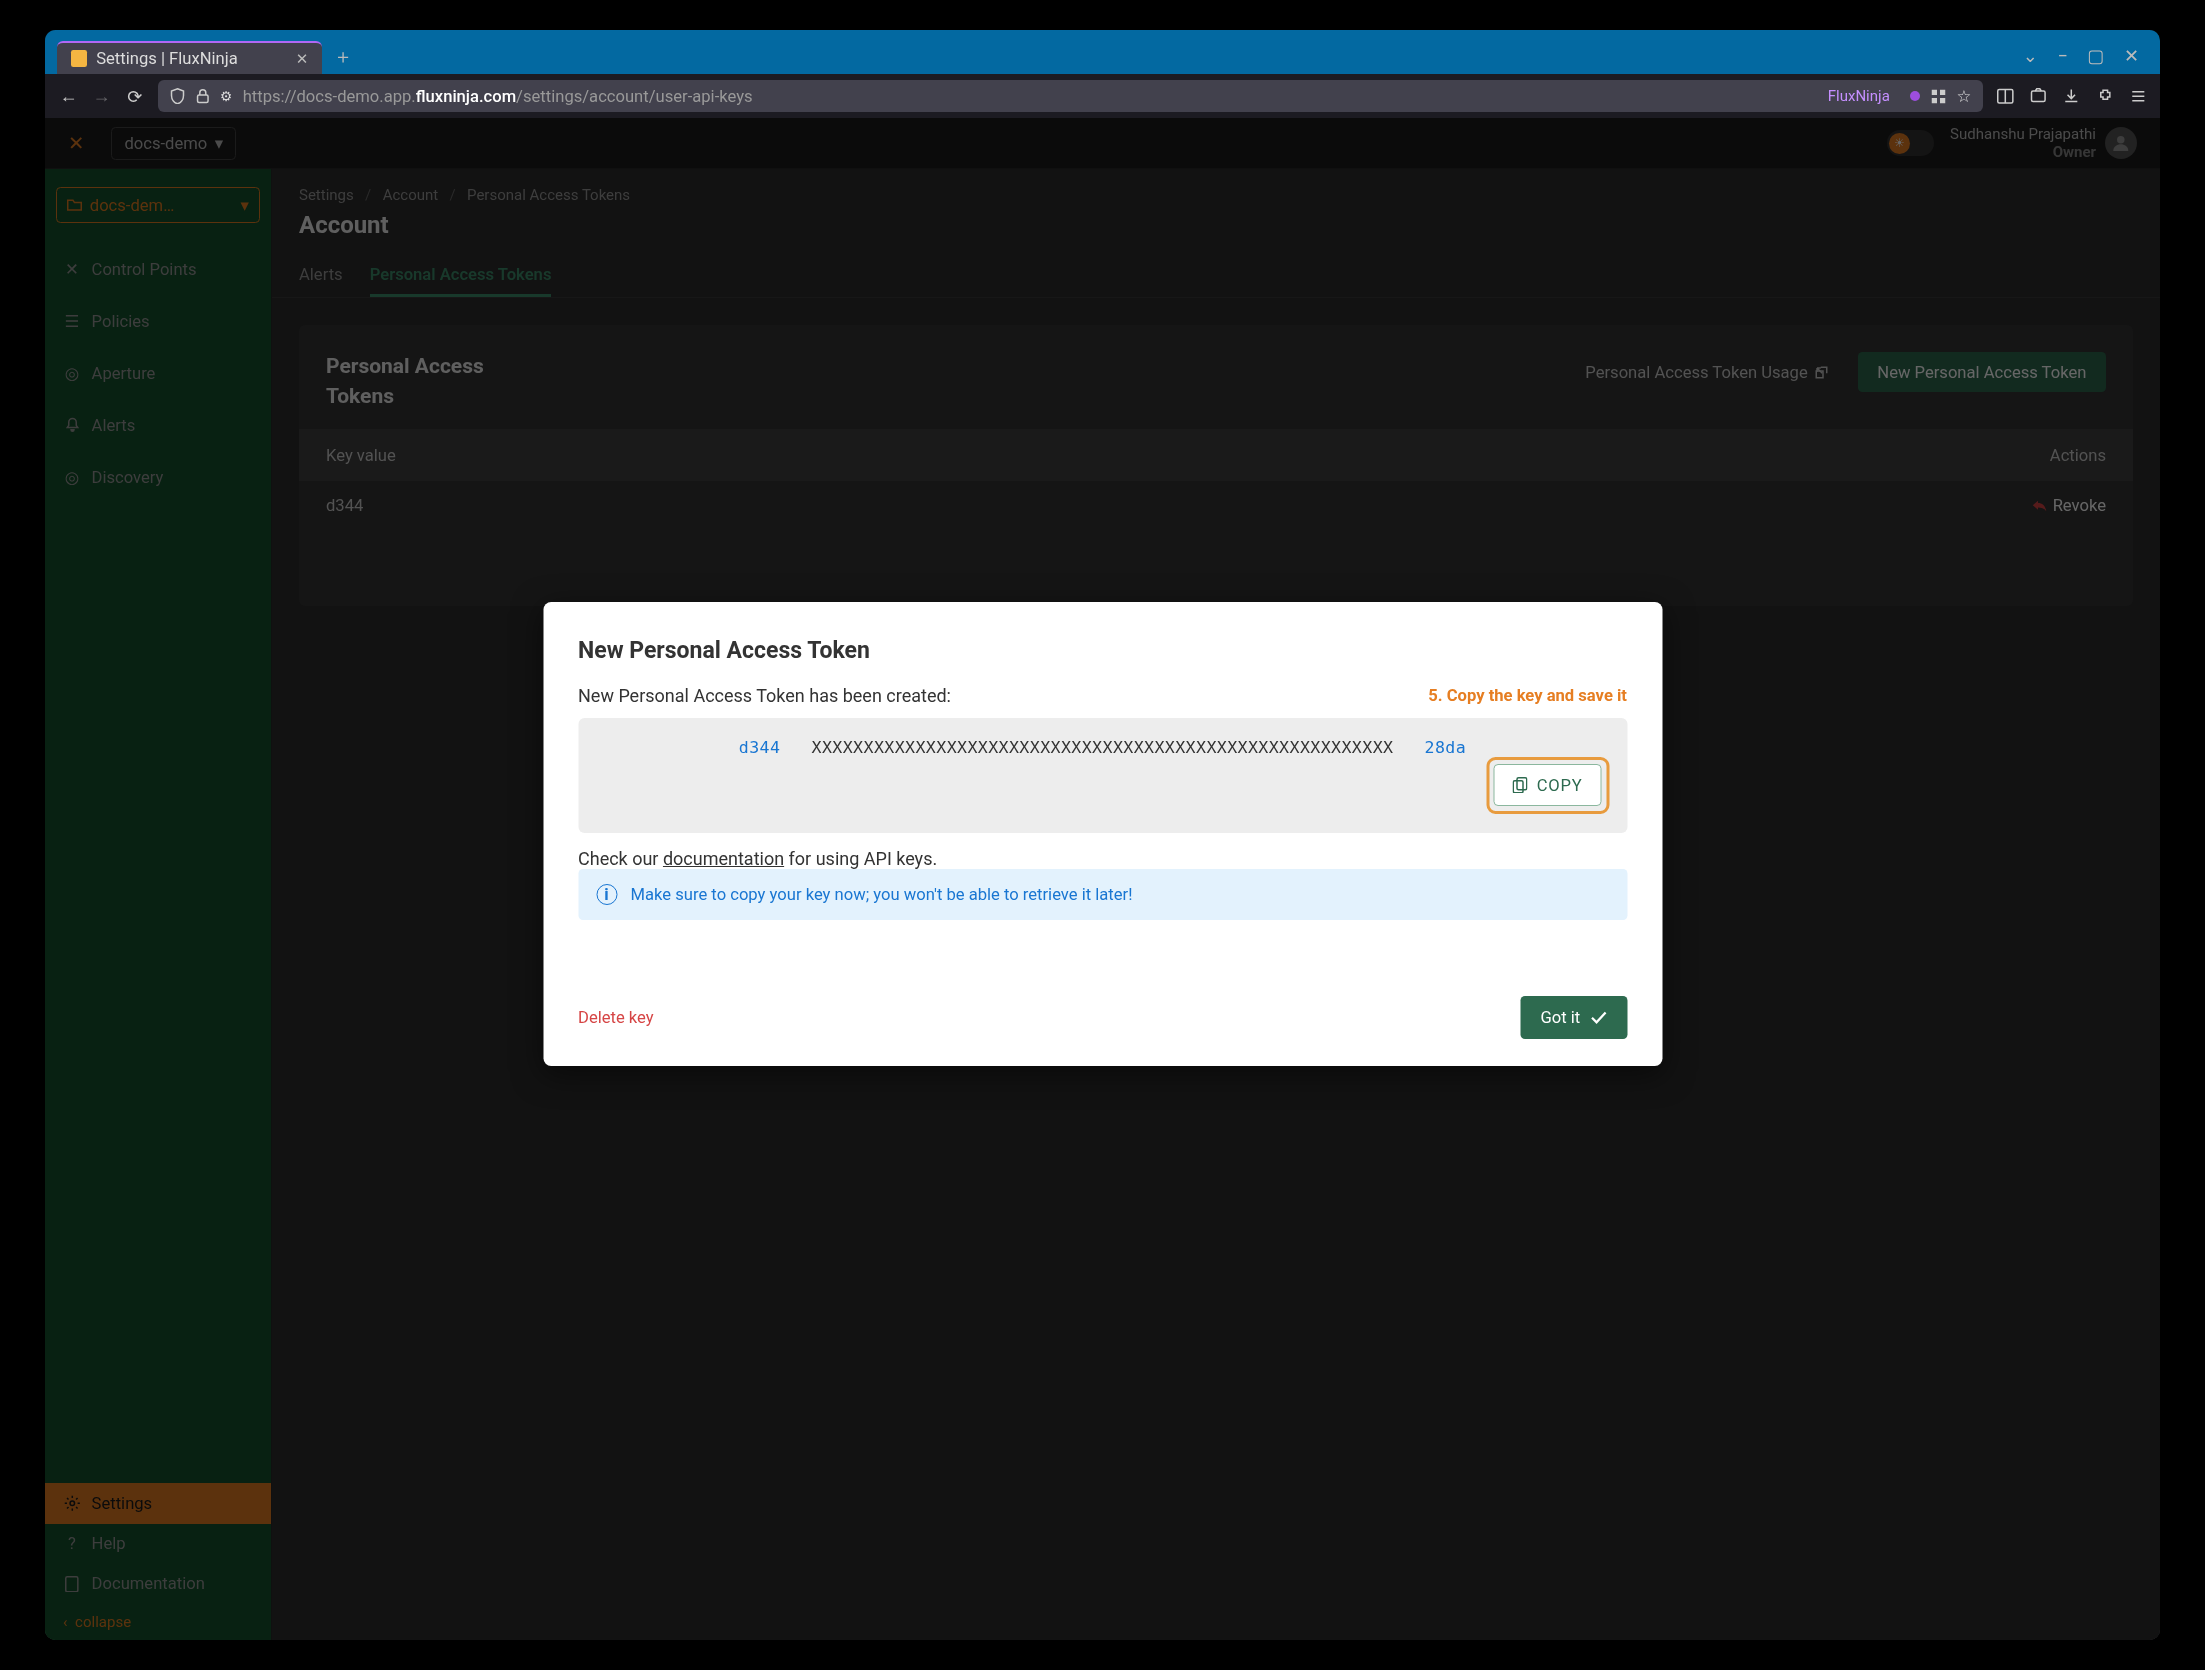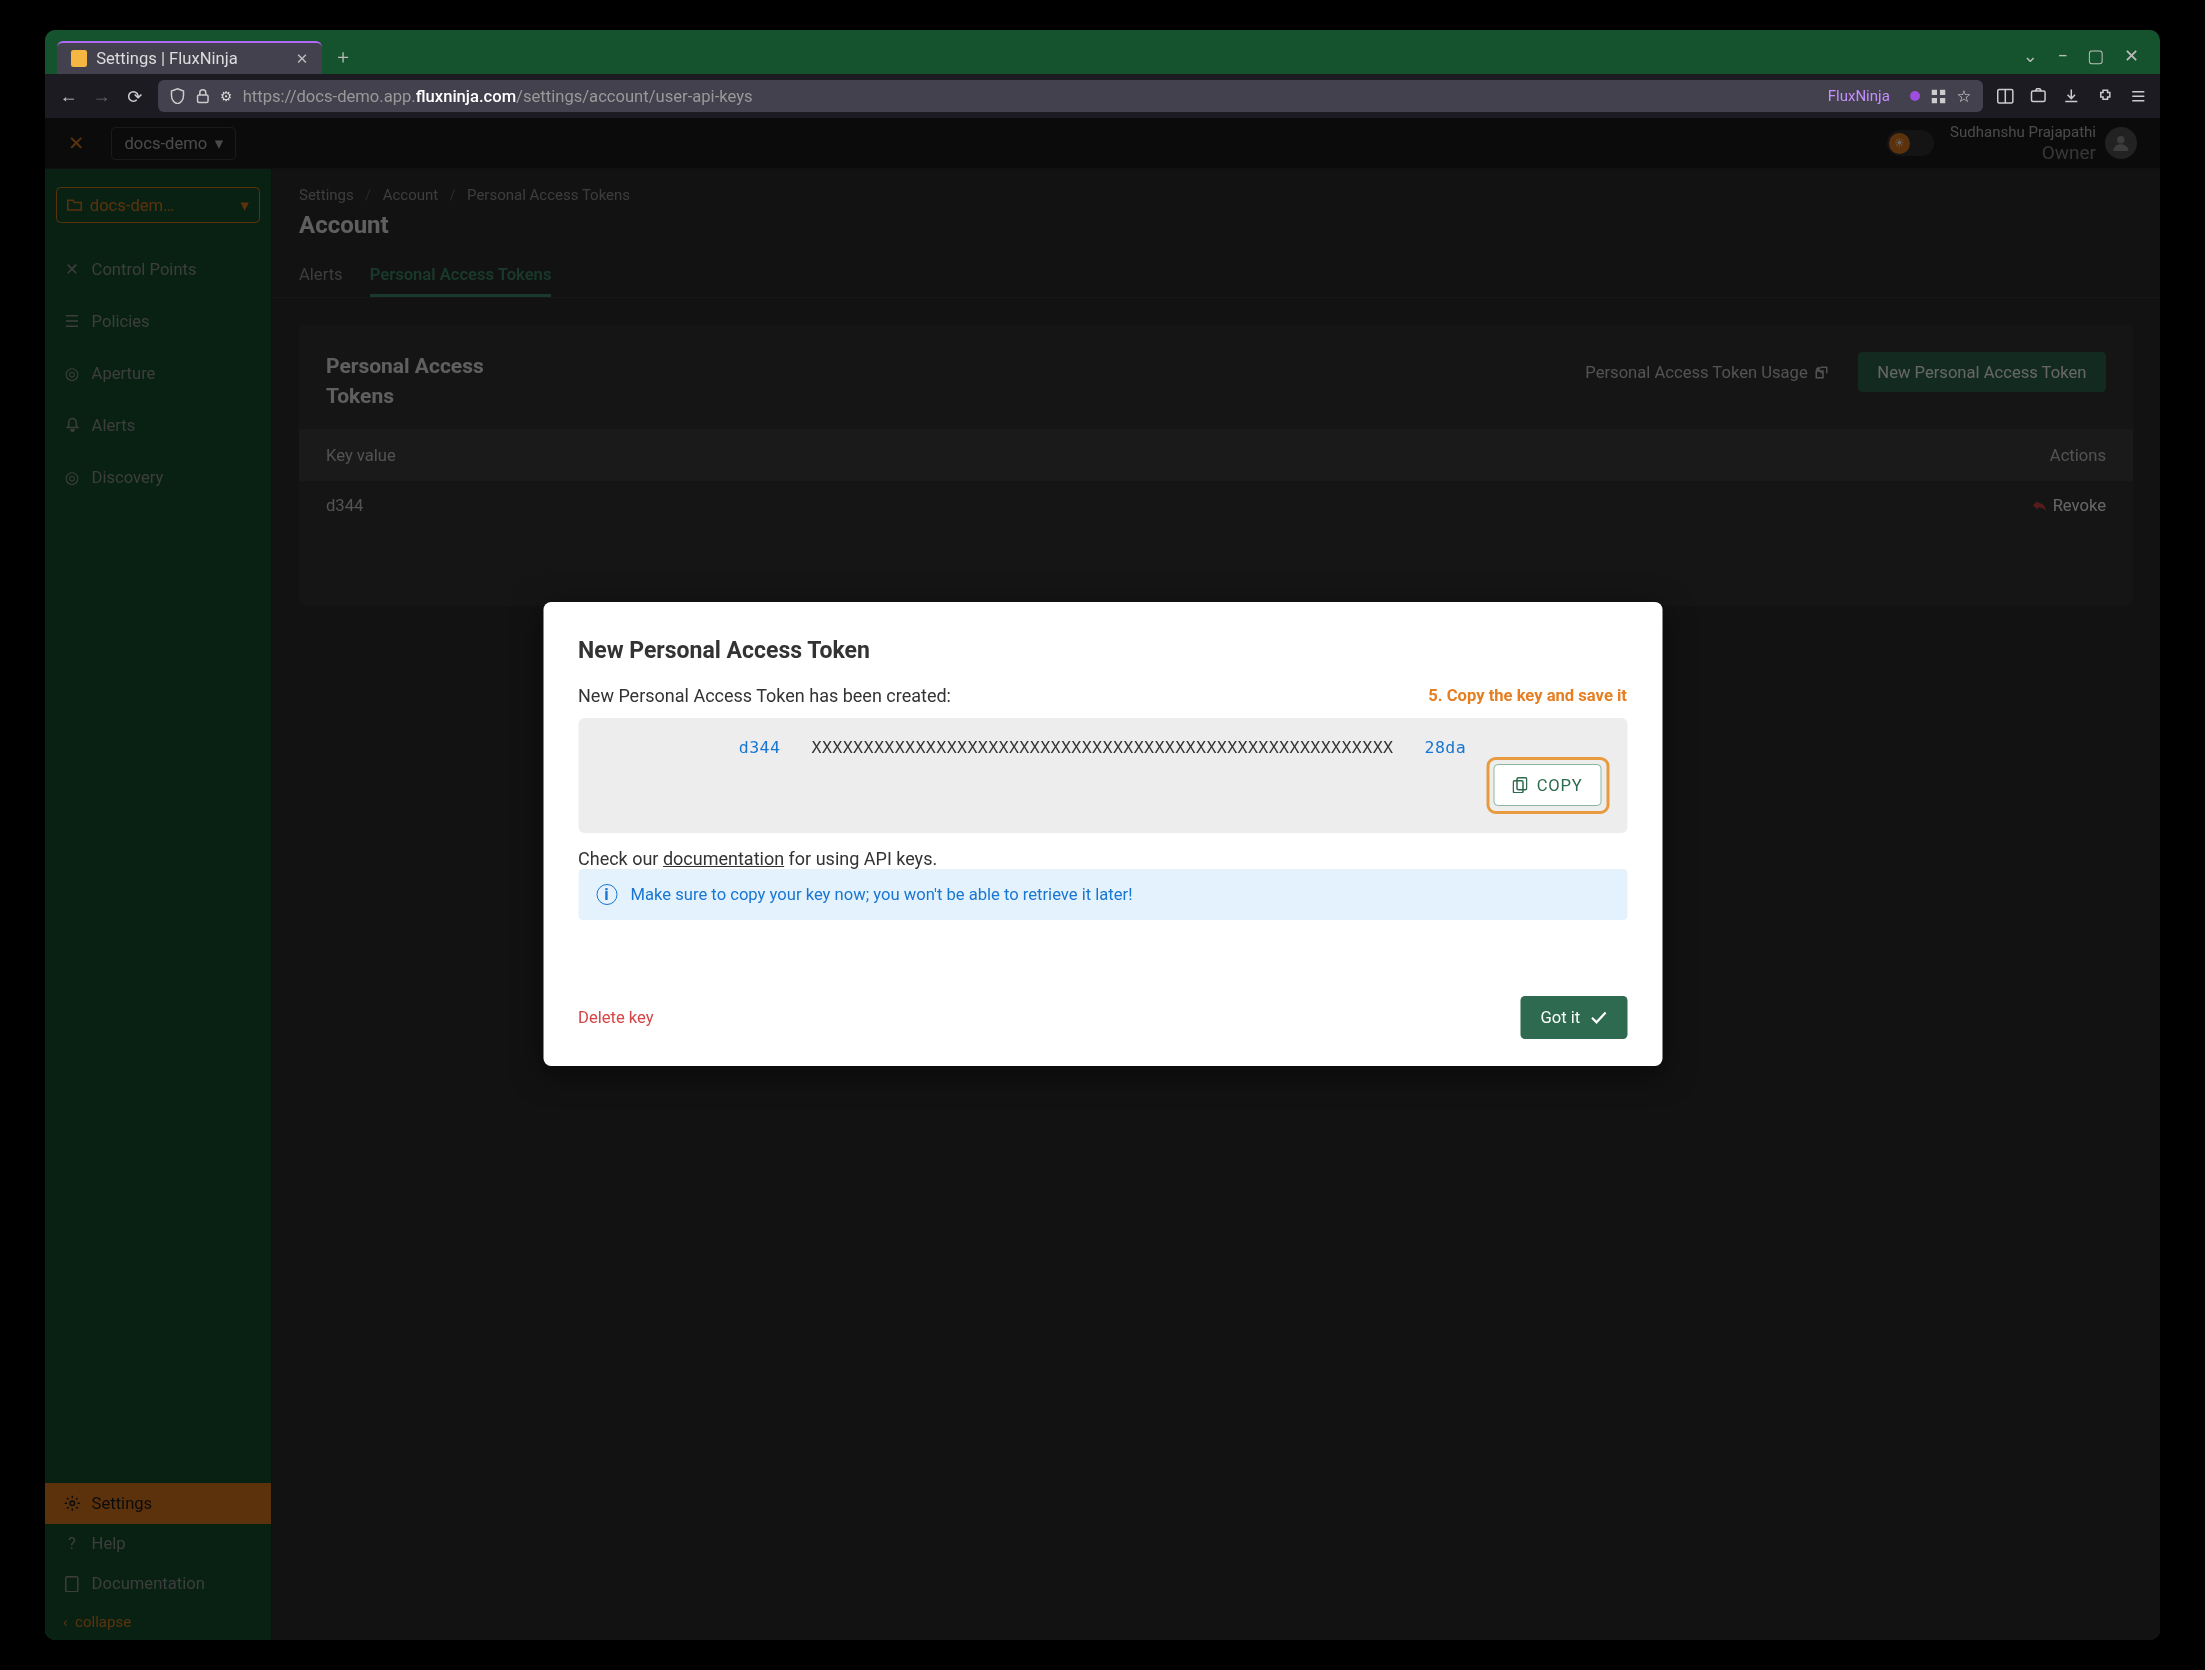--- a/index.html
+++ b/index.html
@@ -17,21 +17,21 @@
   top: 30px; left: 45px; right: 45px; bottom: 30px;
   background: #1c1b22;
   border-radius: 10.6px;
   overflow: hidden;
   display: flex;
   flex-direction: column;
 }
 
 .tabbar {
   height: 44px;
-  background: #14532d;
+  background: #0369a1;
   display: flex;
   align-items: flex-end;
   padding: 0 6px;
 }
 .tab {
   display: flex;
   align-items: center;
   background: #42414d;
   height: 33px;
   width: 265px;
@@ -79,21 +79,21 @@
 
 .app-shell { flex:1; display:flex; flex-direction:column; background:#1d1d1d; position:relative;}
 .app-topbar { height:51px; display:flex; align-items:center; padding:0 23px; border-bottom:0.8px solid #2a2a2a; }
 .close-x { color:#e67e22; font-size:19.6px; margin-right:27px;}
 .project-pill { border:0.8px solid #444; border-radius:4.5px; padding:6px 12px; color:#bbb; font-size:16.6px; display:flex; align-items:center; gap:7.6px;}
 .top-right { margin-left:auto; display:flex; align-items:center; gap:16.6px;}
 .theme-toggle { width:47px; height:26px; background:#333; border-radius:13px; display:flex; align-items:center; padding:2.3px;}
 .theme-toggle .sun { width:21px; height:21px; background:#e67e22; border-radius:50%; display:flex; align-items:center; justify-content:center; color:#fff; font-size:12px;}
 .user-block { display:flex; align-items:center; gap:9px;}
 .user-text { text-align:right; color:#bbb; font-size:15px;}
-.user-text .role { color:#888; font-size:19px;}
+.user-text .role { color:#888; font-size:15px;font-weight:bold;}
 .avatar { width:32px; height:32px; background:#555; border-radius:50%; display:flex; align-items:center; justify-content:center; color:#999;}
 
 .app-body { flex:1; display:flex; }
 .sidebar { width:227px; background:#14532d; border-right:0.8px solid #2a2a2a; display:flex; flex-direction:column; padding-top:10.6px;gap:12px;}
 .proj-select { margin:7.6px 10.6px 13.6px; border:0.8px solid #e67e22; border-radius:4.5px; padding:7.6px 10.6px; color:#e67e22; font-size:16.6px; display:flex; align-items:center; gap:7.6px;}
 .side-item { display:flex; align-items:center; gap:10.6px; padding:10.6px 18px; color:#999; font-size:16.6px;}
 .side-item.active { background:#e67e22; color:#1d1d1d;}
 .side-item .si-icon { width:18px; height:18px; display:flex; align-items:center; justify-content:center;}
 .sidebar-bottom { margin-top:auto; }
 .collapse-item { display:flex; align-items:center; gap:7.6px; padding:9px 18px; color:#e67e22; font-size:15px;}

